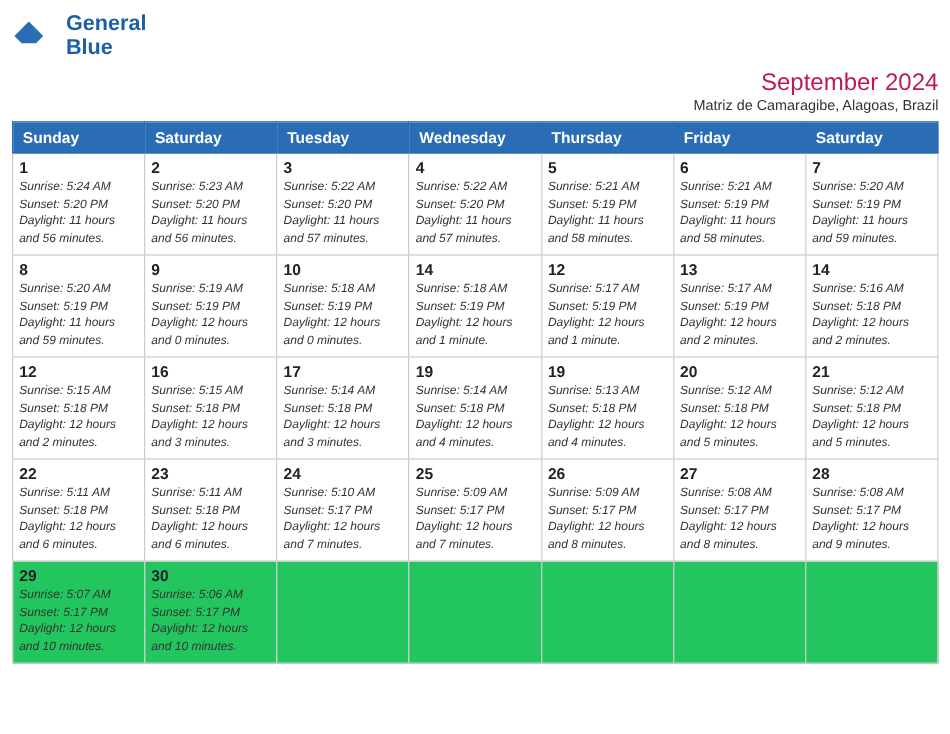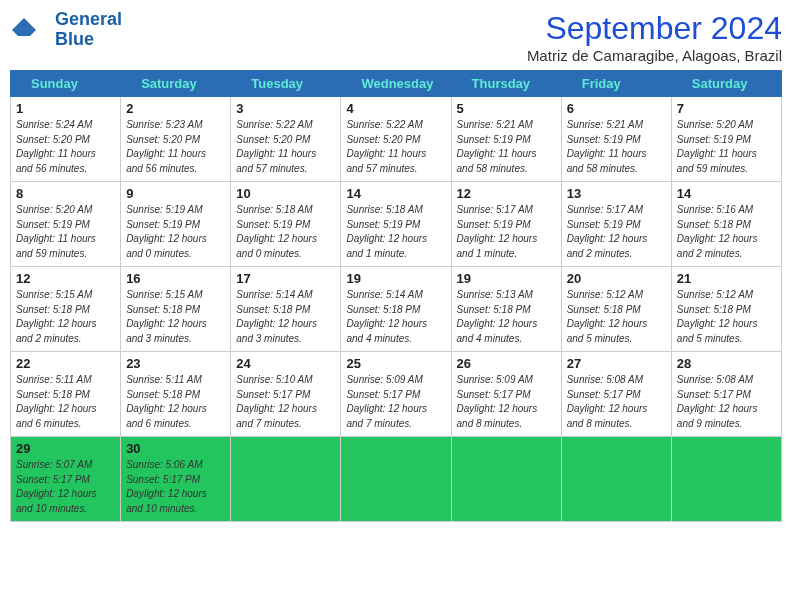--- a/index.html
+++ b/index.html
@@ -28,38 +28,39 @@
     }
     .logo-text span { color: #1a5fa8; }
     .logo-icon {
       width: 28px;
       height: 28px;
     }
     .title-block {
       text-align: right;
     }
     .month-title {
-      font-size: 32px;
-      color: #1d4ed8;
+      font-size: 20px;
+      color: #be185d;
       font-weight: normal;
+      margin-top: 48px;
     }
     .location-title {
-      font-size: 15px;
+      font-size: 12px;
       color: #333;
     }
     table {
       width: 100%;
       border-collapse: collapse;
       table-layout: fixed;
     }
     th {
       background-color: #2a6db5;
-      color: #5eead4;
+      color: #ffffff;
       text-align: left;
-      padding: 5px 20px;
+      padding: 5px 8px;
       font-size: 13px;
       font-weight: bold;
       border: 1px solid #2a6db5;
     }
     td {
       border: 1px solid #ccc;
       vertical-align: top;
       padding: 4px 5px;
       font-size: 10px;
       color: #333;

